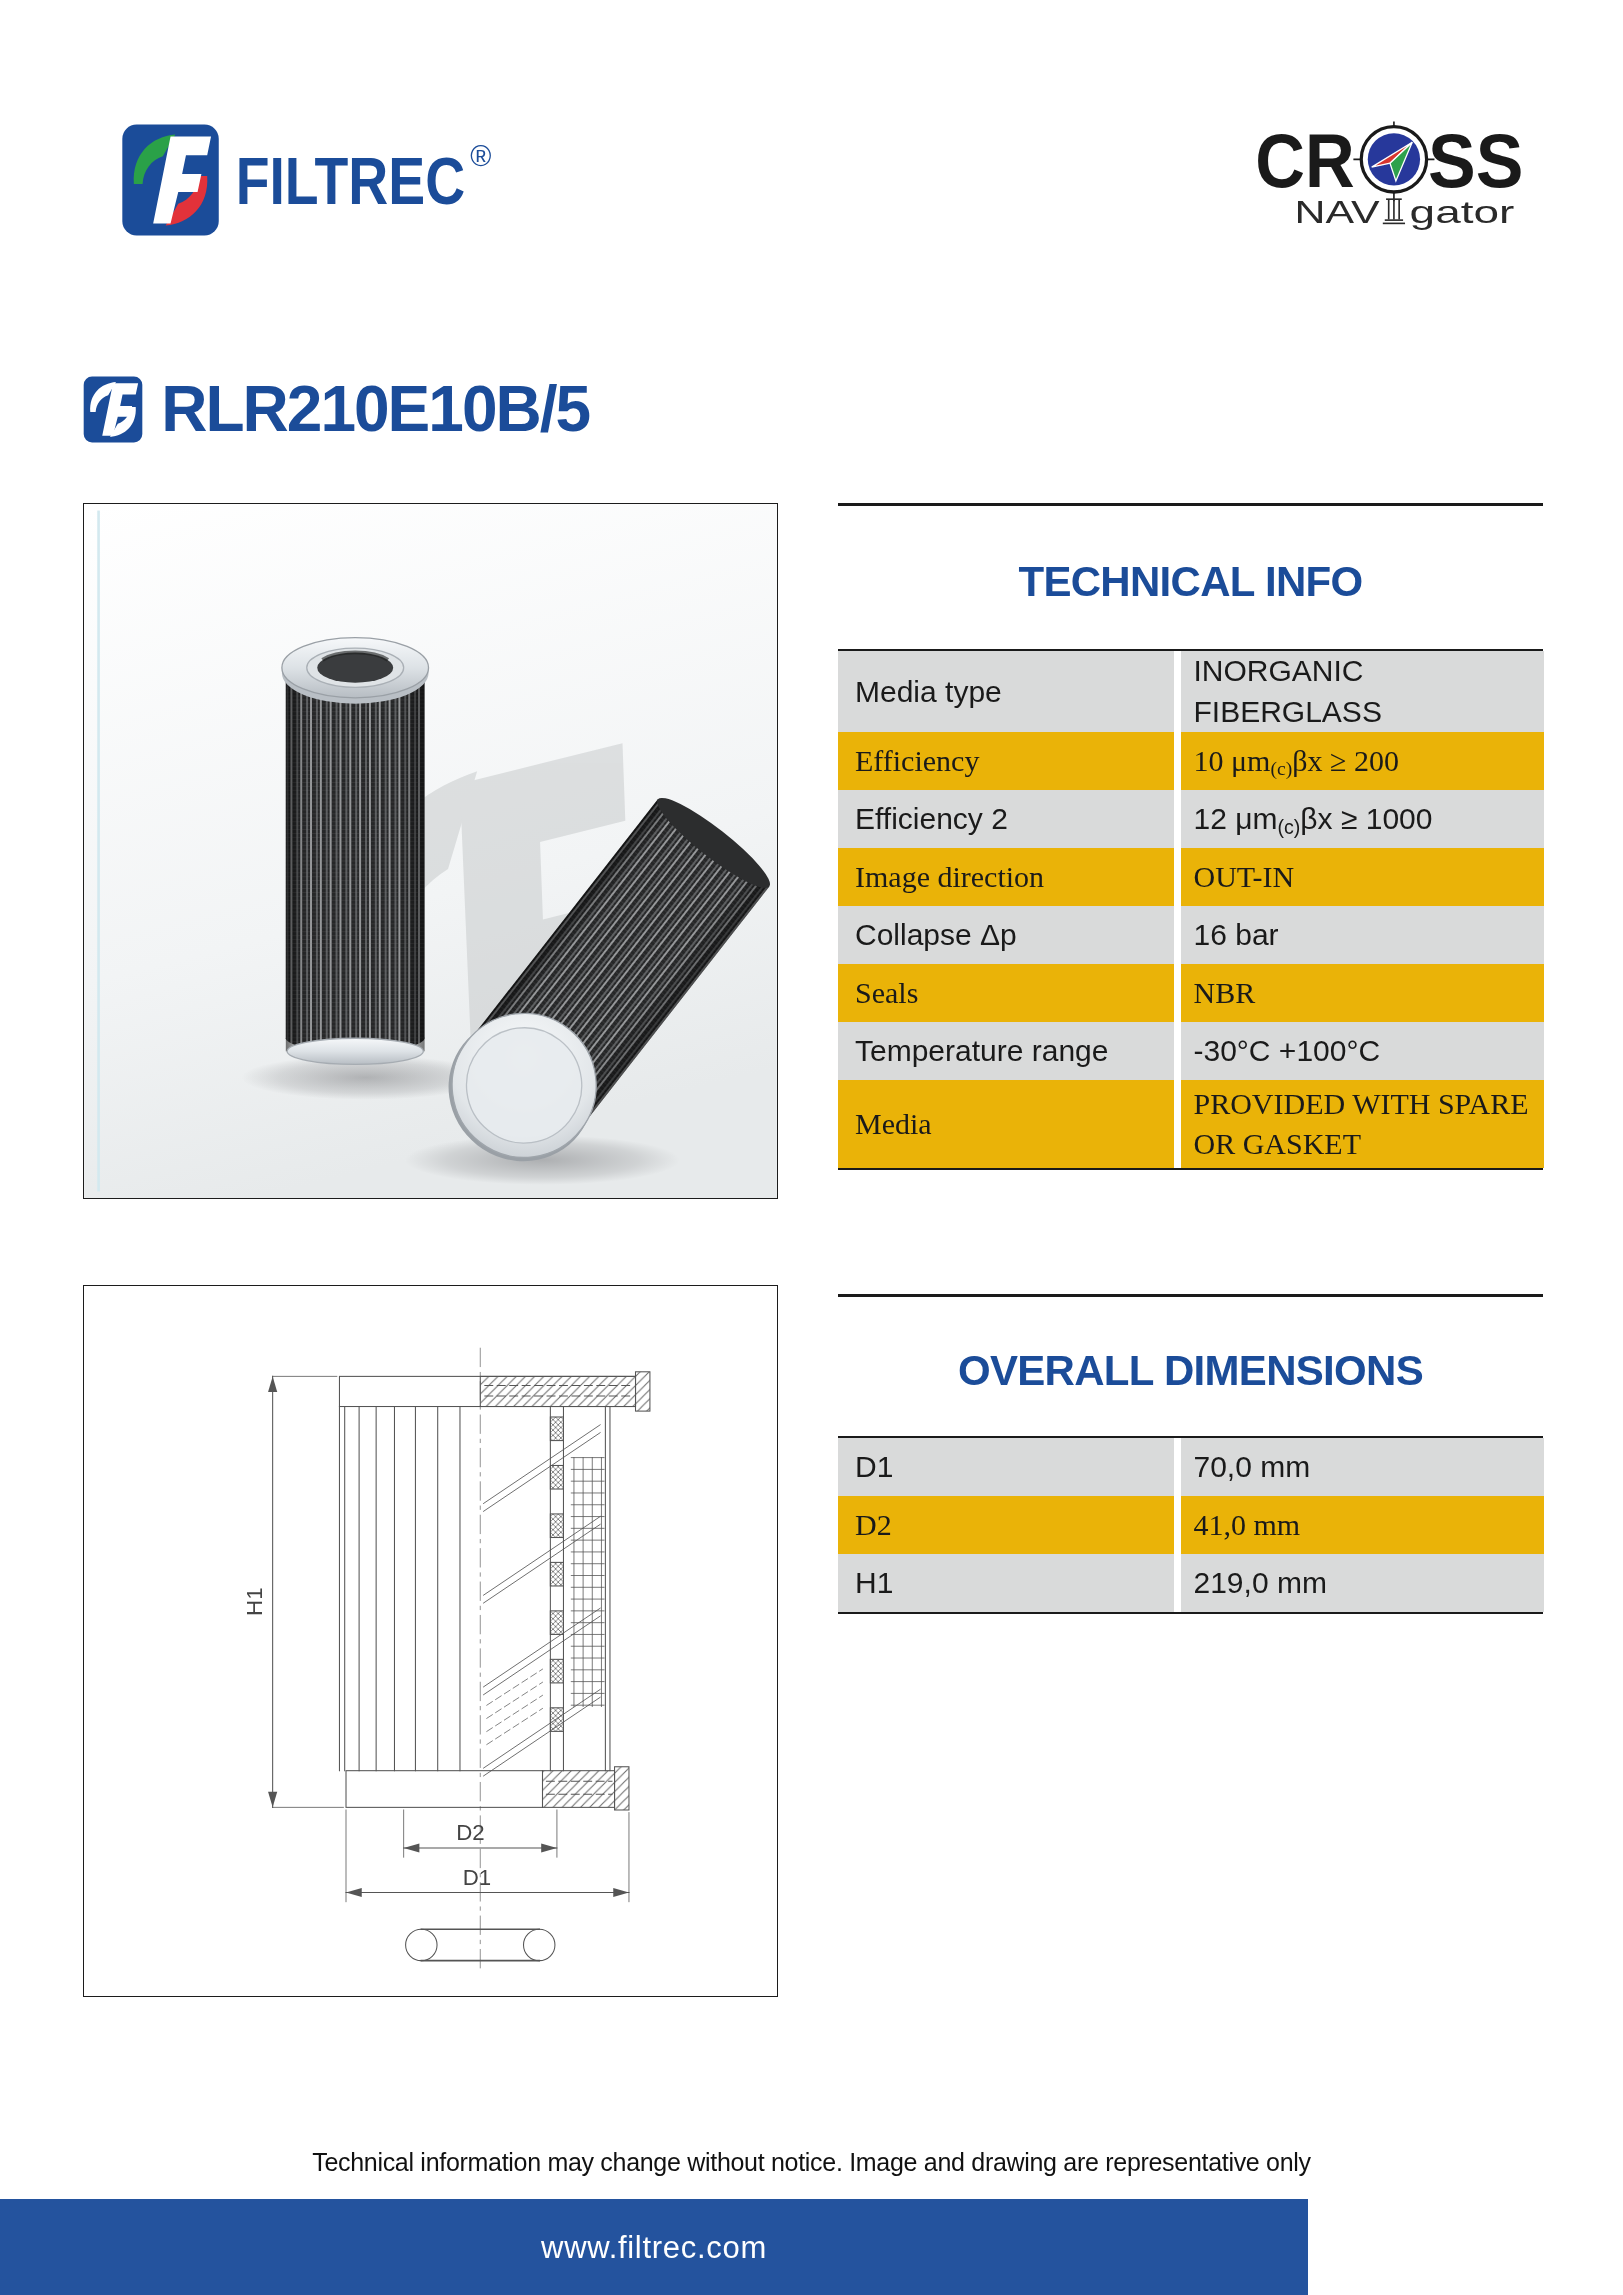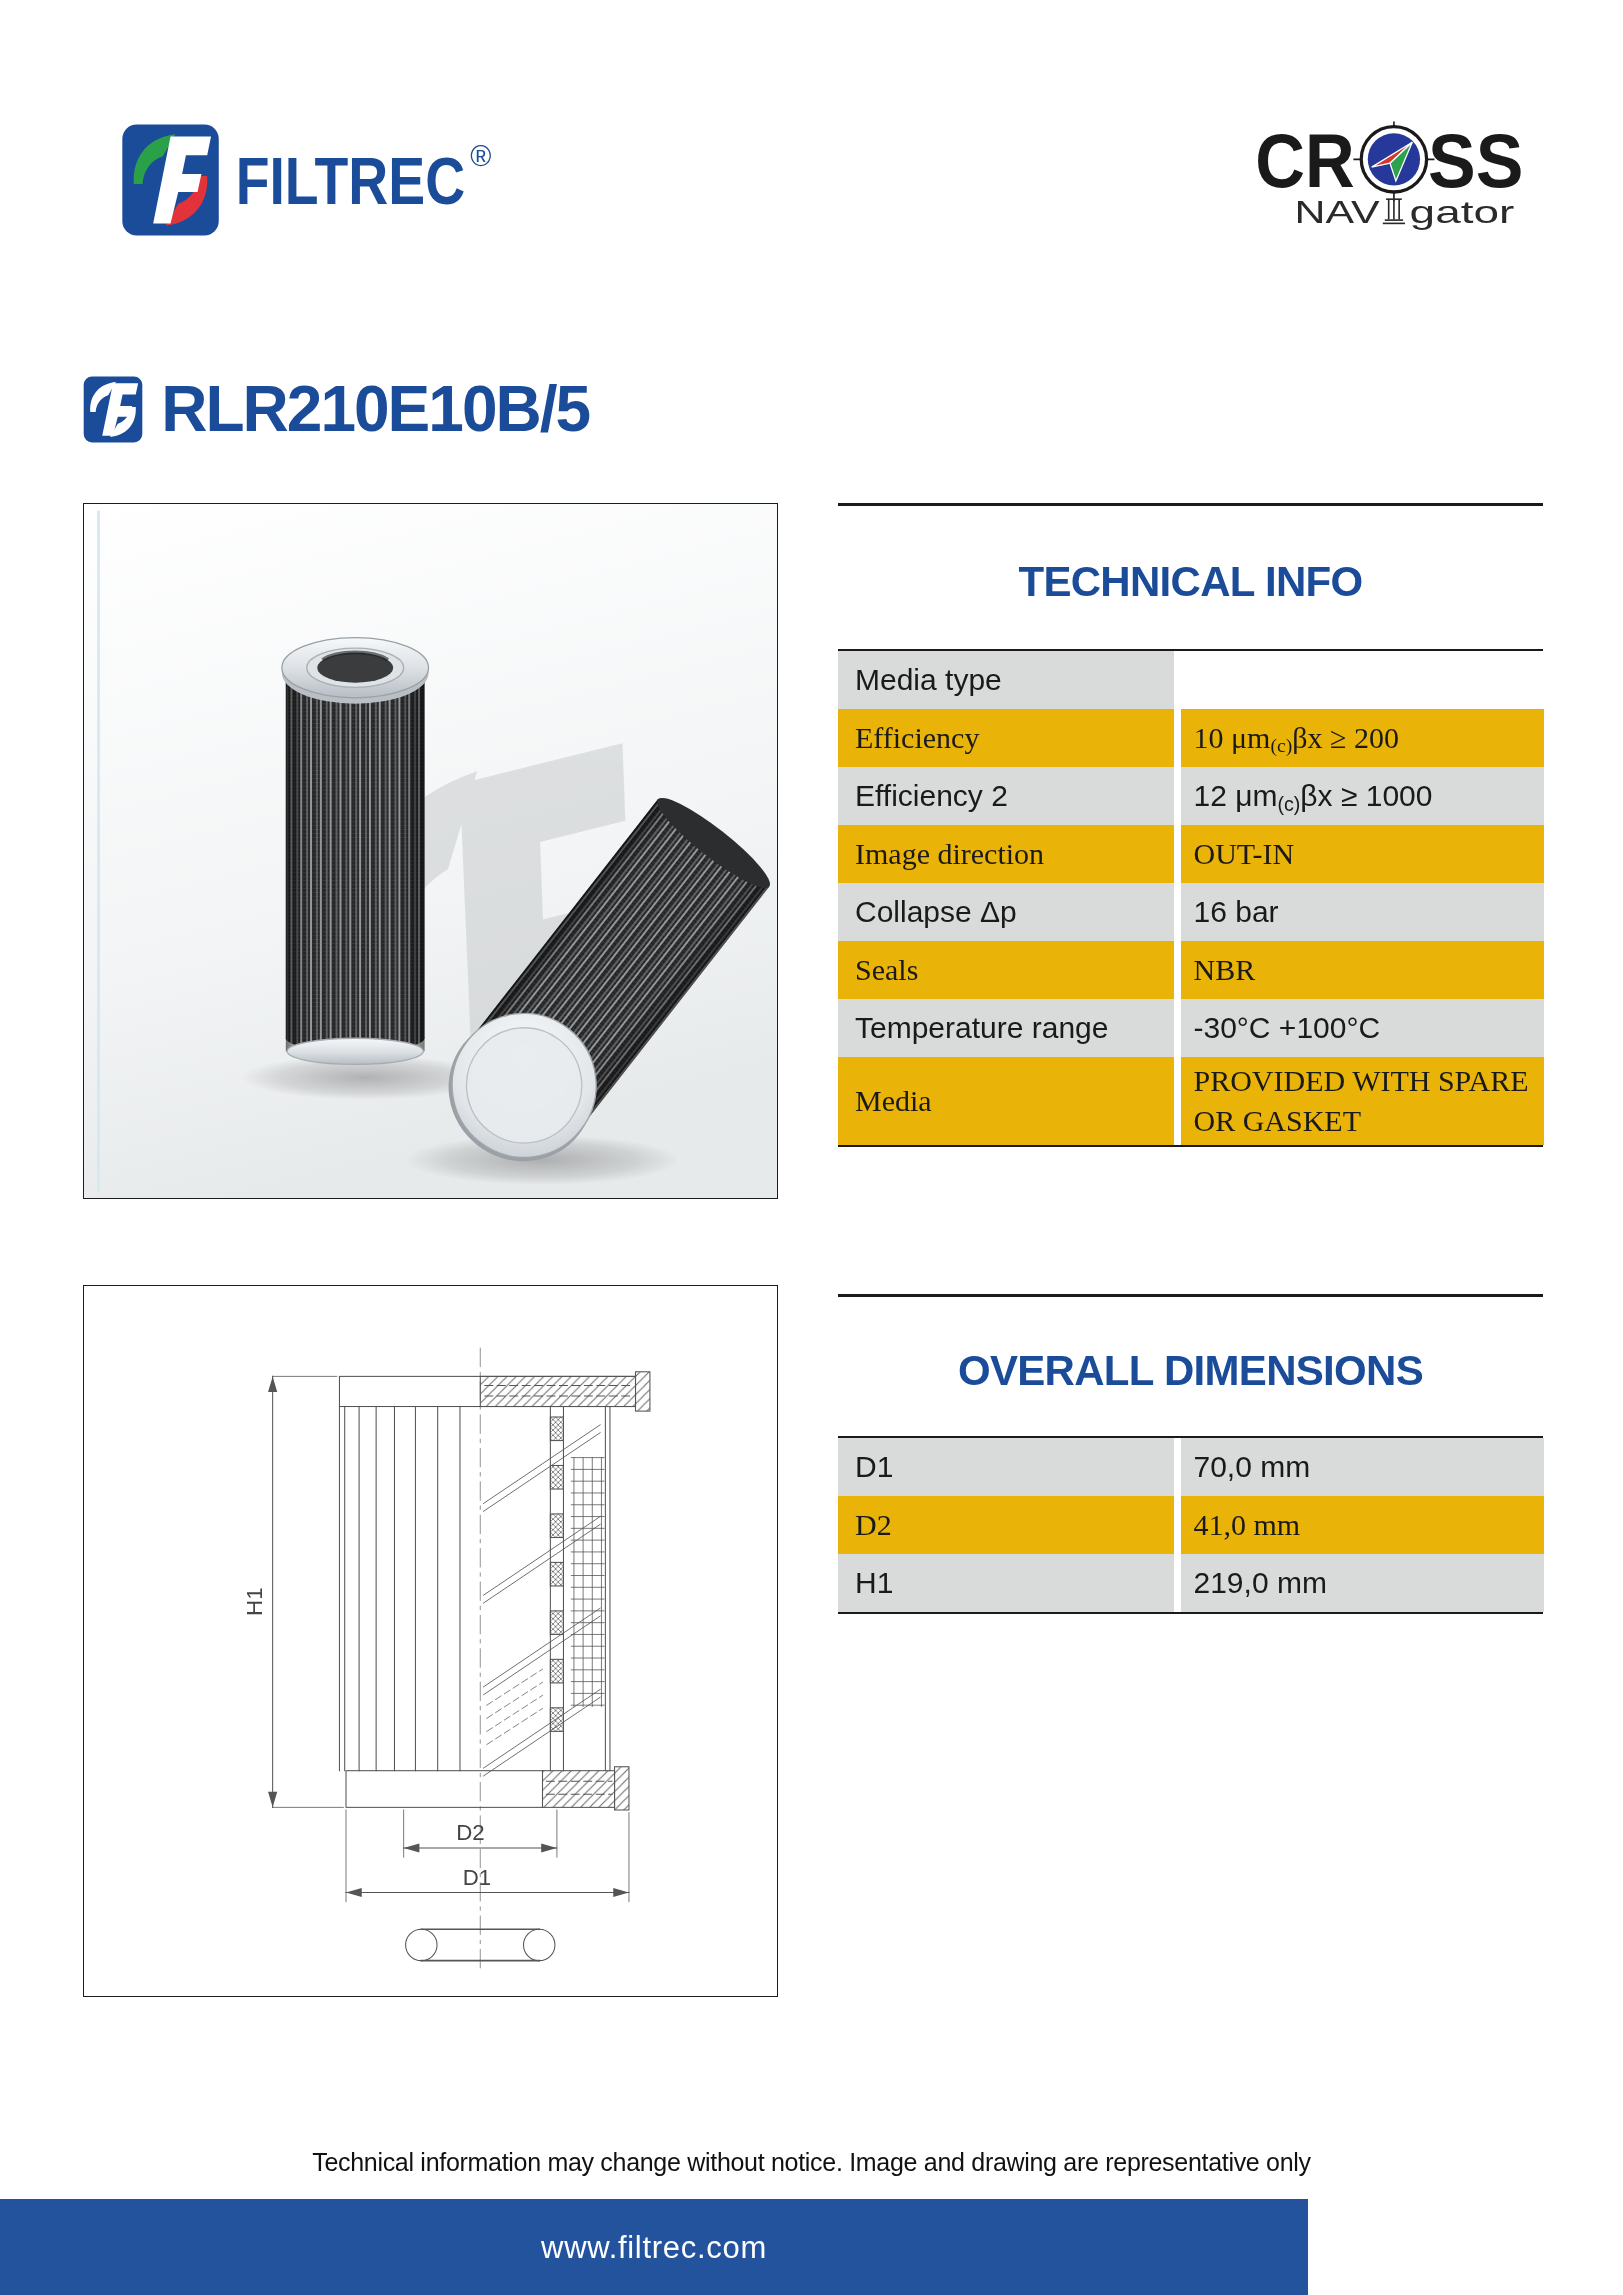--- a/index.html
+++ b/index.html
@@ -210,20 +210,21 @@
   </svg>
 </div>
 
 <div class="abs rule" id="ti-rule"></div>
 <div class="abs section-title" id="ti-title">TECHNICAL INFO</div>
 
 <div class="abs spec-table" id="ti-table">
   <div class="t-row gray">
     <div class="cell label">Media type</div>
       <div class="gap"></div>
+    <div class="cell value">INORGANIC FIBERGLASS</div>
   </div>
   <div class="t-row white">
     <div class="cell label">Efficiency</div>
       <div class="gap"></div>
     <div class="cell value">
         <span>10 μm</span>
         <sub class="cex">(c)</sub>
         <span> βx ≥ 200</span>
       </div>
   </div>

